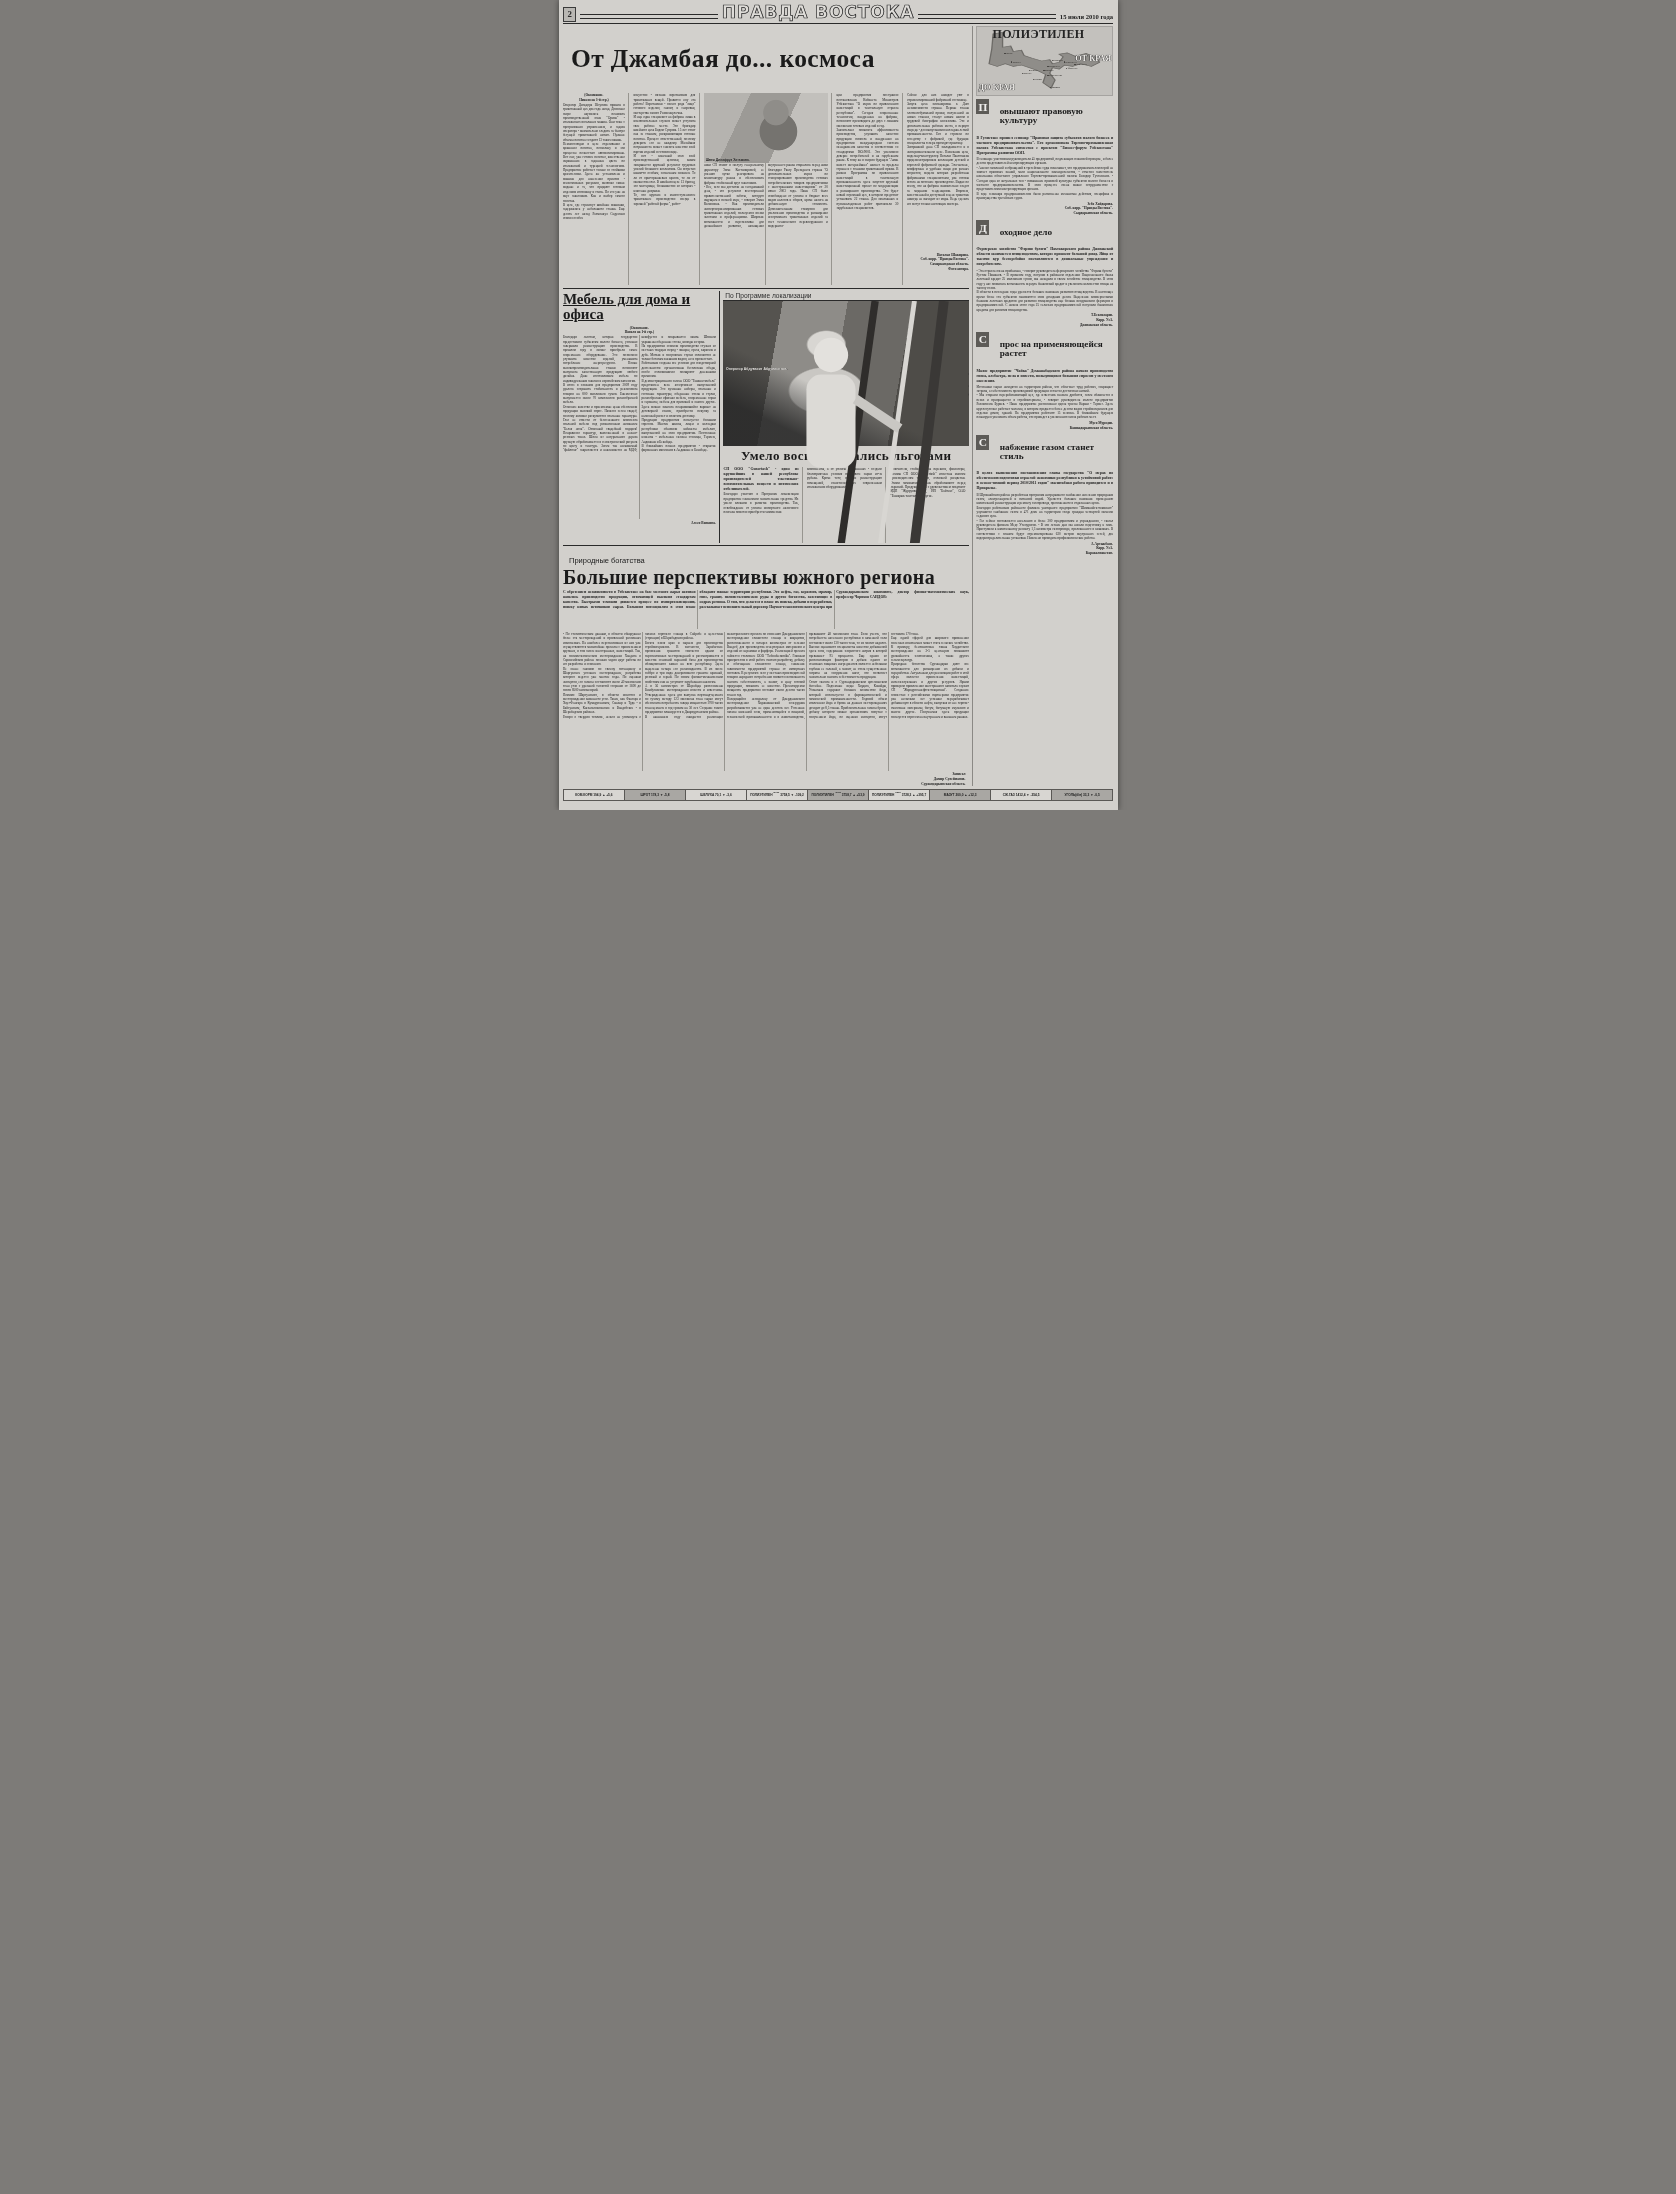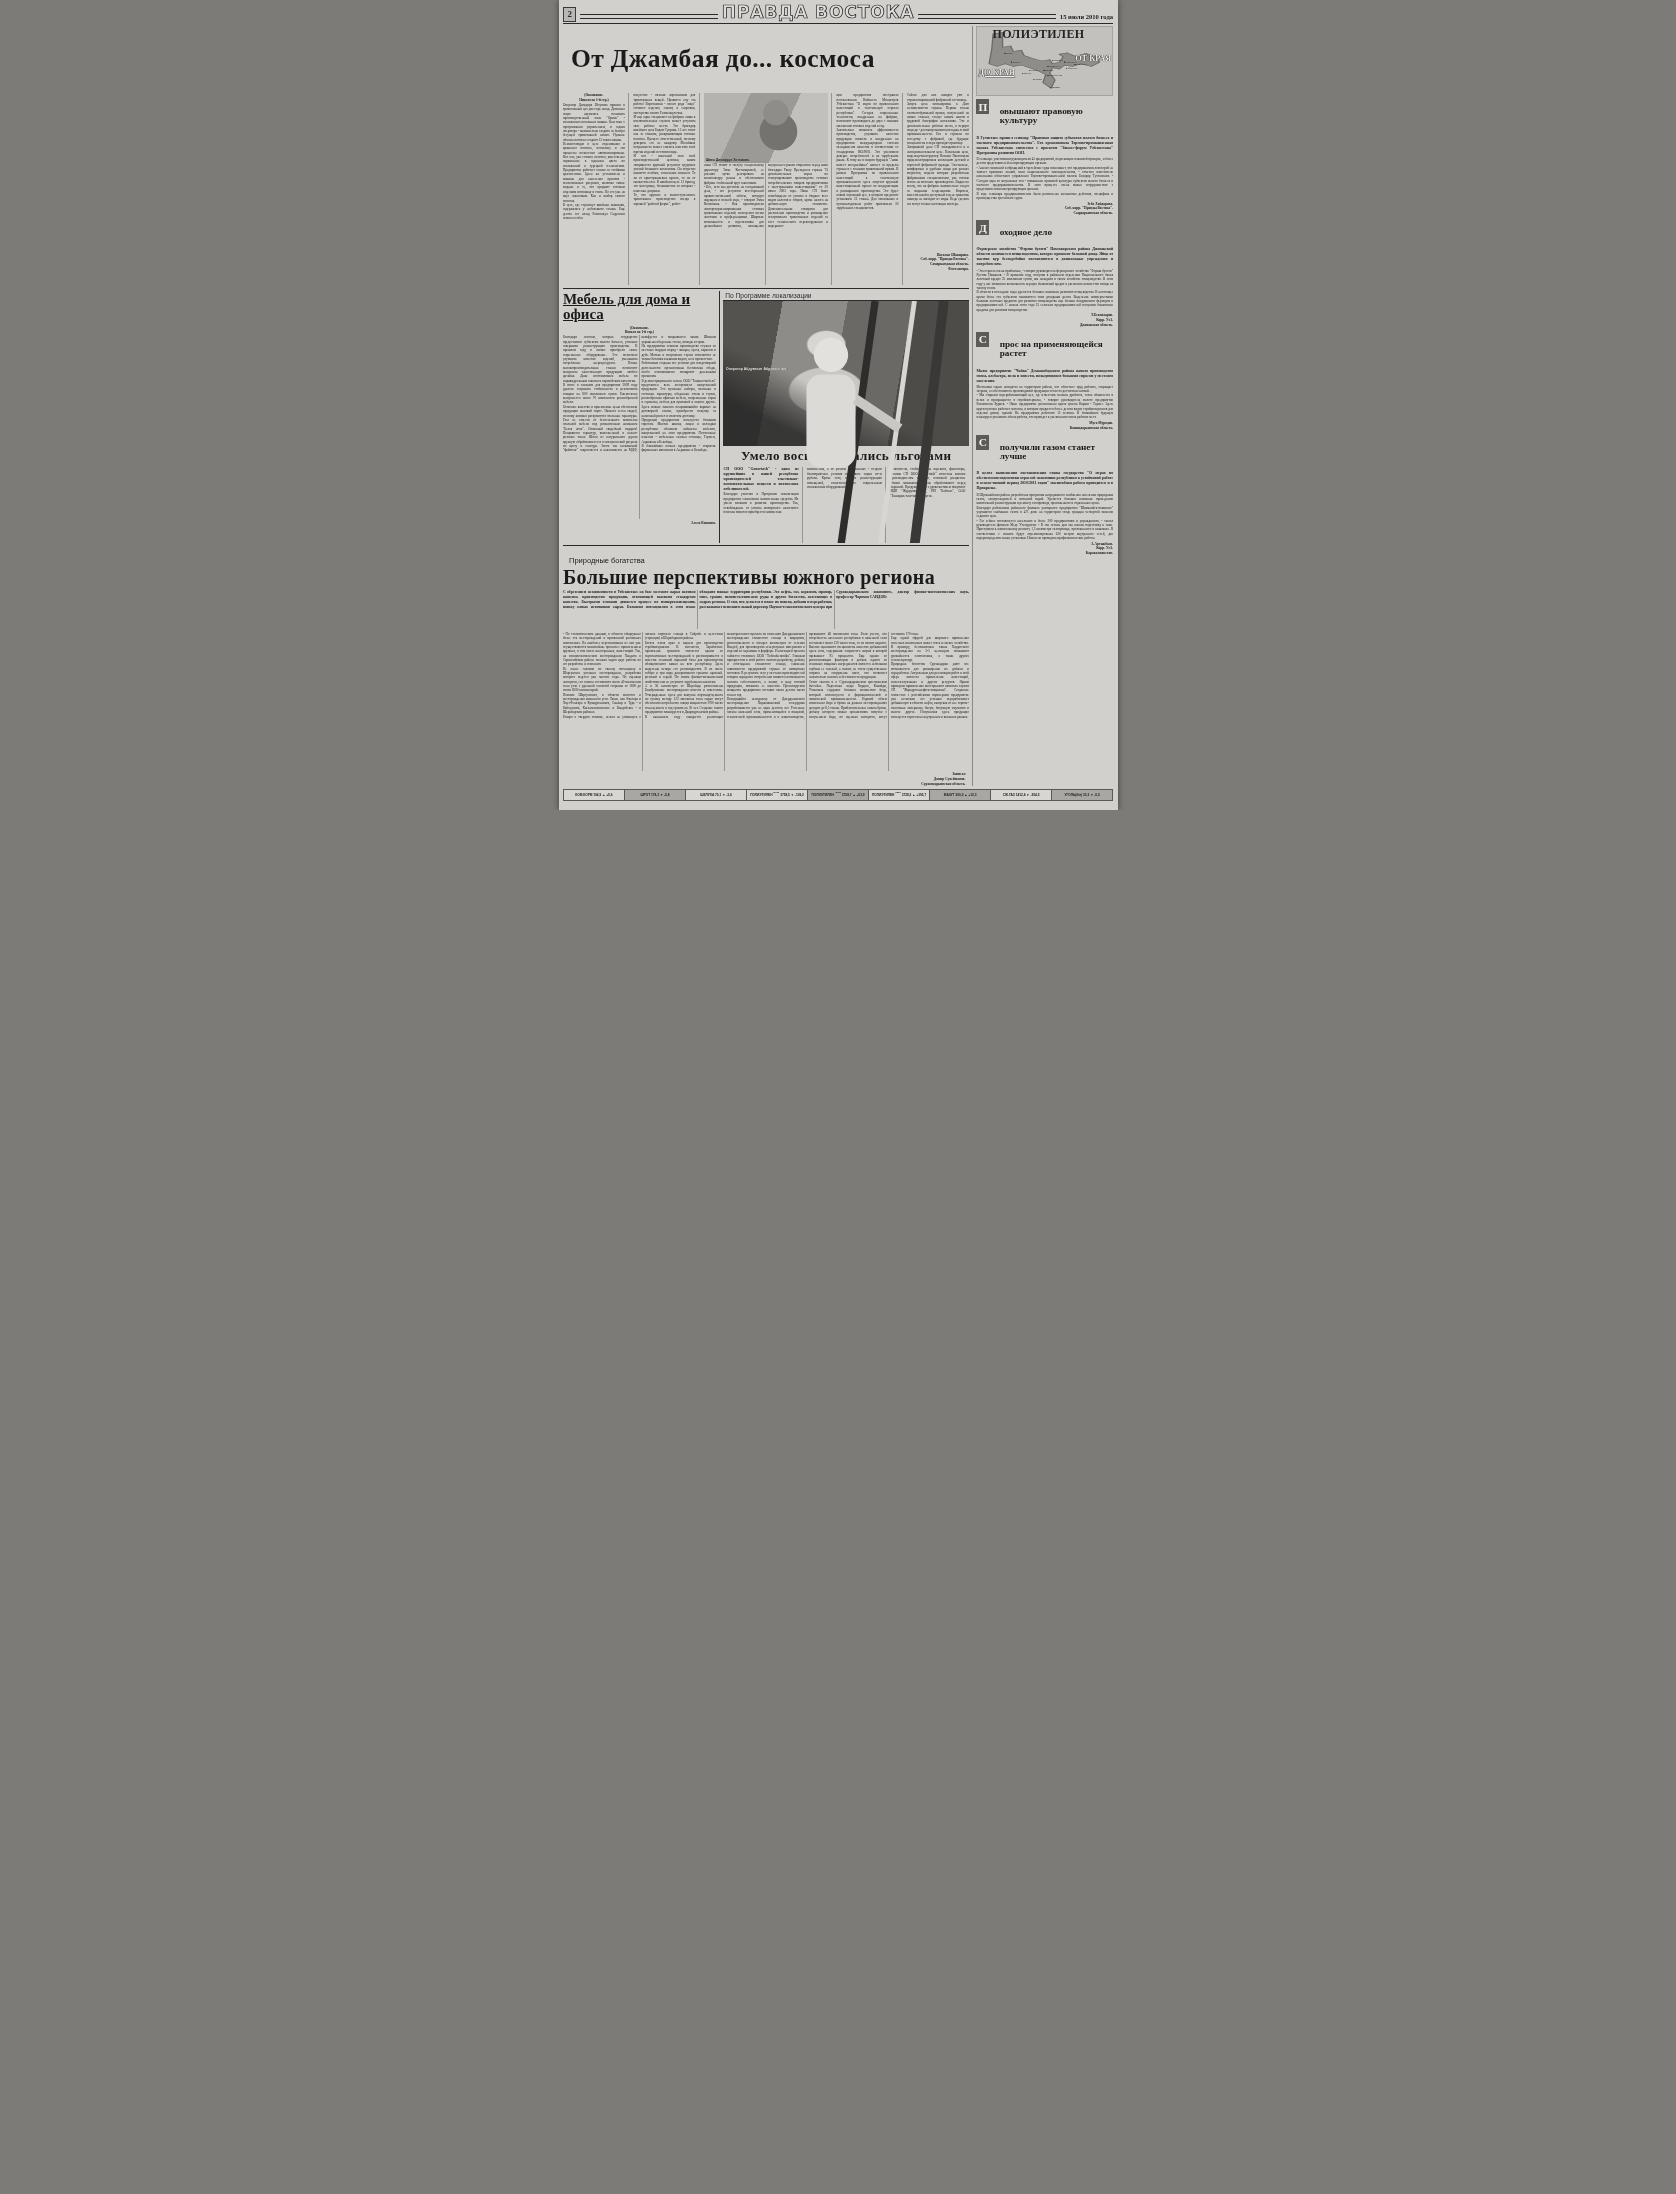--- a/index.html
+++ b/index.html
@@ -72,21 +72,21 @@
   .bolshie{border-top:1.3px solid #2a2a2a;margin-top:2.6px;padding-top:9px;}
   .bolshie .kick2{font:7.5px "Liberation Sans",sans-serif;padding:0.9px 0 0.9px 6.1px;}
   .bolshie h2{font:bold 20px "Liberation Serif",serif;letter-spacing:0.4px;margin:0.9px 0 3.5px 0;line-height:1;}
   .bolshie .intro{font-weight:bold;font-size:3.7px;column-count:3;margin-bottom:2.6px;height:39px;overflow:hidden;}
   .bolshie .body{column-count:5;height:139px;overflow:hidden;}
   .bolshie .byline{margin-right:3.5px;}
   
   .banner{position:relative;height:68px;background:#c3c1bd;border:0.4px solid #a5a3a0;overflow:hidden;margin-bottom:3.5px;}
   .banner .t1{position:absolute;top:0.9px;left:15px;font:bold 12px "Liberation Serif",serif;color:#242424;letter-spacing:0.4px;}
   .banner .t2{position:absolute;top:27px;right:0.9px;font:bold 8.3px "Liberation Serif",serif;color:#efedea;text-shadow:0 0 0.9px #333,0.4px 0.4px 0 #333,-0.4px -0.4px 0 #333;}
-  .banner .t3{position:absolute;bottom:18px;left:0.9px;font:bold 8.3px "Liberation Serif",serif;color:#efedea;text-shadow:0 0 0.9px #333,0.4px 0.4px 0 #333,-0.4px -0.4px 0 #333;text-decoration:underline;}
+  .banner .t3{position:absolute;bottom:3px;left:0.9px;font:bold 8.3px "Liberation Serif",serif;color:#efedea;text-shadow:0 0 0.9px #333,0.4px 0.4px 0 #333,-0.4px -0.4px 0 #333;}
   .banner svg{position:absolute;inset:0;width:100%;height:100%;}
   .city{position:absolute;font:2px "Liberation Sans",sans-serif;color:#3f3d3a;white-space:nowrap;}
   .city i{display:inline-block;width:1.1px;height:1.1px;background:#3f3d3a;border-radius:50%;margin-right:0.4px;}
   .rart{margin-bottom:4.4px;}
   .rart .hwrap{display:flex;gap:2.2px;margin-bottom:1.8px;}
   .dropcap{width:13px;height:15px;background:#5d5b57;color:#efeeec;flex:none;
     font:bold 11.4px "Liberation Serif",serif;display:flex;align-items:center;justify-content:center;}
   .rart h3{font:bold 9.2px "Liberation Serif",serif;line-height:1.02;margin:8px;}
   .rart .lead{font-weight:bold;font-size:3.8px;}
   .rart .body{margin-top:1.3px;}
@@ -274,21 +274,21 @@
         <div class="lead small">Малое предприятие "Чайка" Дехканабадского района начало производство гипса, алебастра, мела и извести, пользующихся большим спросом у местного населения.</div>
         <div class="body small">Источники сырья находятся на территории района, что облегчает труд рабочих, сокращает затраты, а себестоимость производимой продукции остается достаточно низкой.
 - Мы открыли перерабатывающий цех, где известняк сначала дробится, затем обжигается в печах и превращается в стройматериалы, - говорит руководитель малого предприятия Рахматилла Буриев. - Наше предприятие расположено вдоль трассы Карши - Термез. Здесь круглосуточно работает магазин, в котором продается более десяти видов стройматериалов для отделки домов, зданий. На предприятии работают 15 человек. В ближайшем будущем планируем увеличить объем работы, что приведет к увеличению числа рабочих мест.</div>
         <div class="byline">Мусо Муродов.
 Кашкадарьинская область.</div>
       </section>
 
       <section class="rart">
         <div class="hwrap">
           <div class="dropcap">С</div>
-          <h3>получили газом станет лучше</h3>
+          <h3>набжение газом станет стиль</h3>
         </div>
         <div class="lead small">В целях выполнения постановления главы государства "О мерах по обеспечению подготовки отраслей экономики республики к устойчивой работе в осенне-зимний период 2010/2011 годов" масштабная работа проводится и в Приаралье.</div>
         <div class="body small">В Шуманайском районе разработана программа непрерывного снабжения населения природным газом, электроэнергией и питьевой водой. Уделяется большое внимание проведению капитальной реконструкции и ремонту газопровода, проложенного в отдаленных аулах.
 Благодаря работникам районного филиала унитарного предприятия "Шиманайгазтаъминот" улучшится снабжение газом в 471 доме на территории схода граждан четвертой махалли седьмого аула.
 - Газ сейчас поставляется населению и более 200 предприятиям и учреждениям, - сказал руководитель филиала Медс Утемуратов. - В эти летние дни мы начали подготовку к зиме. Приступили к капитальному ремонту 1,3 километра газопровода, проложенного в кишлаках. В соответствии с планом будут отремонтированы 620 метров внутренних сетей, две водораспределительные установки. Намечено проводить профилактические работы.</div>
         <div class="byline">А.Артыкбаев.
 Корр. УзА.
 Каракалпакстан.</div>
       </section>
     </aside>

